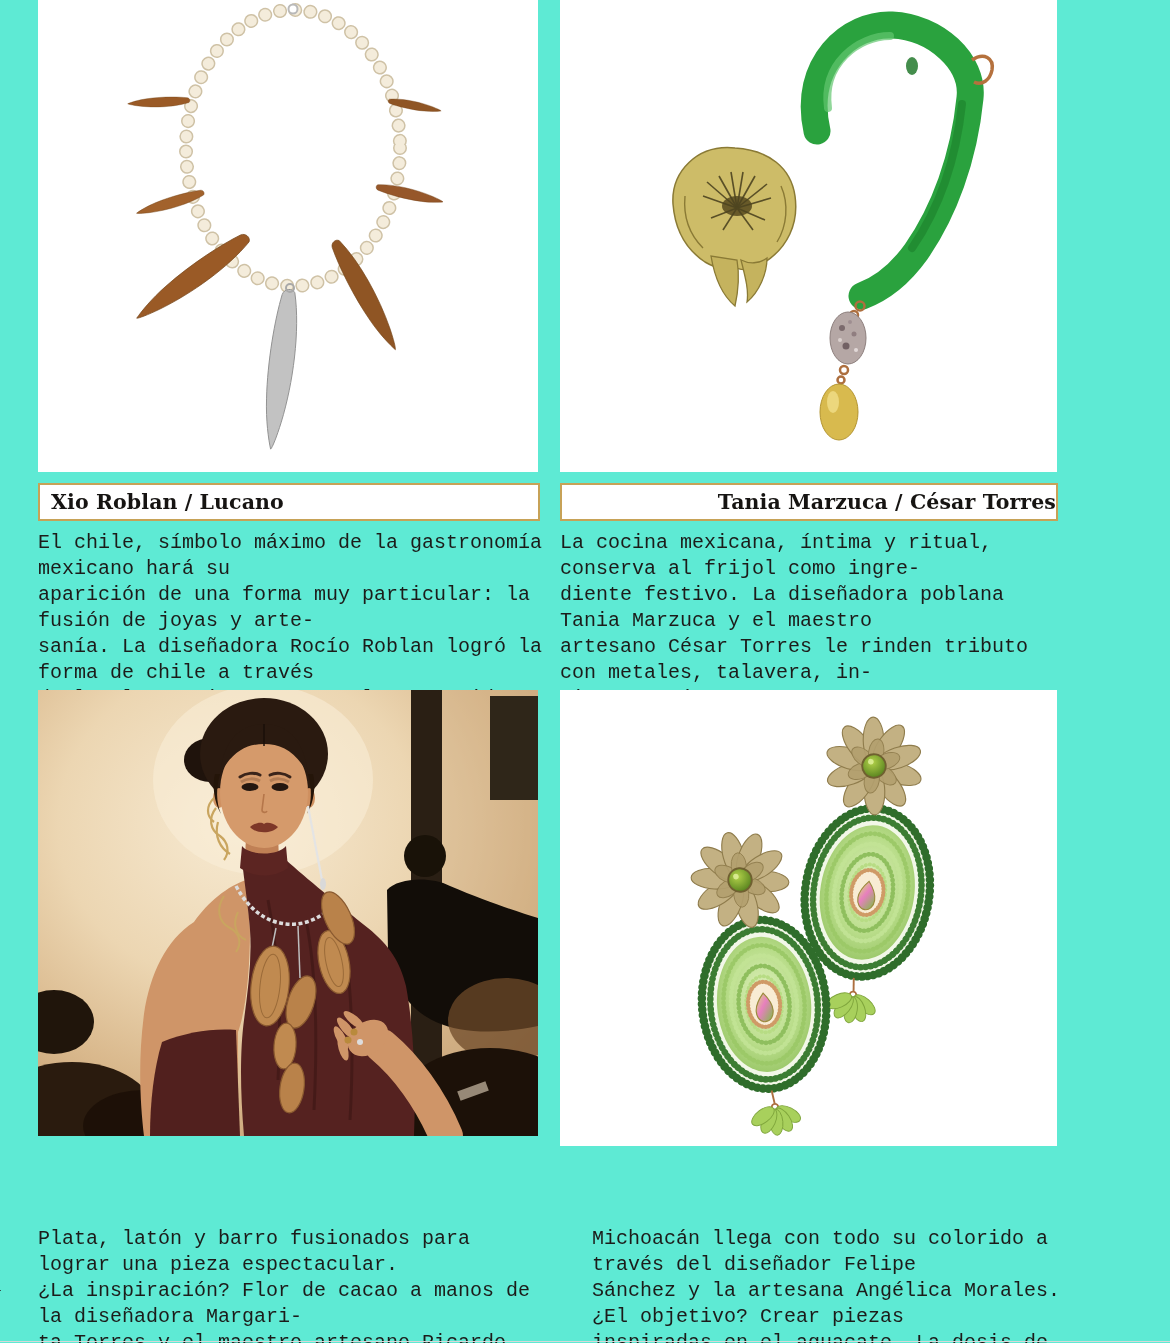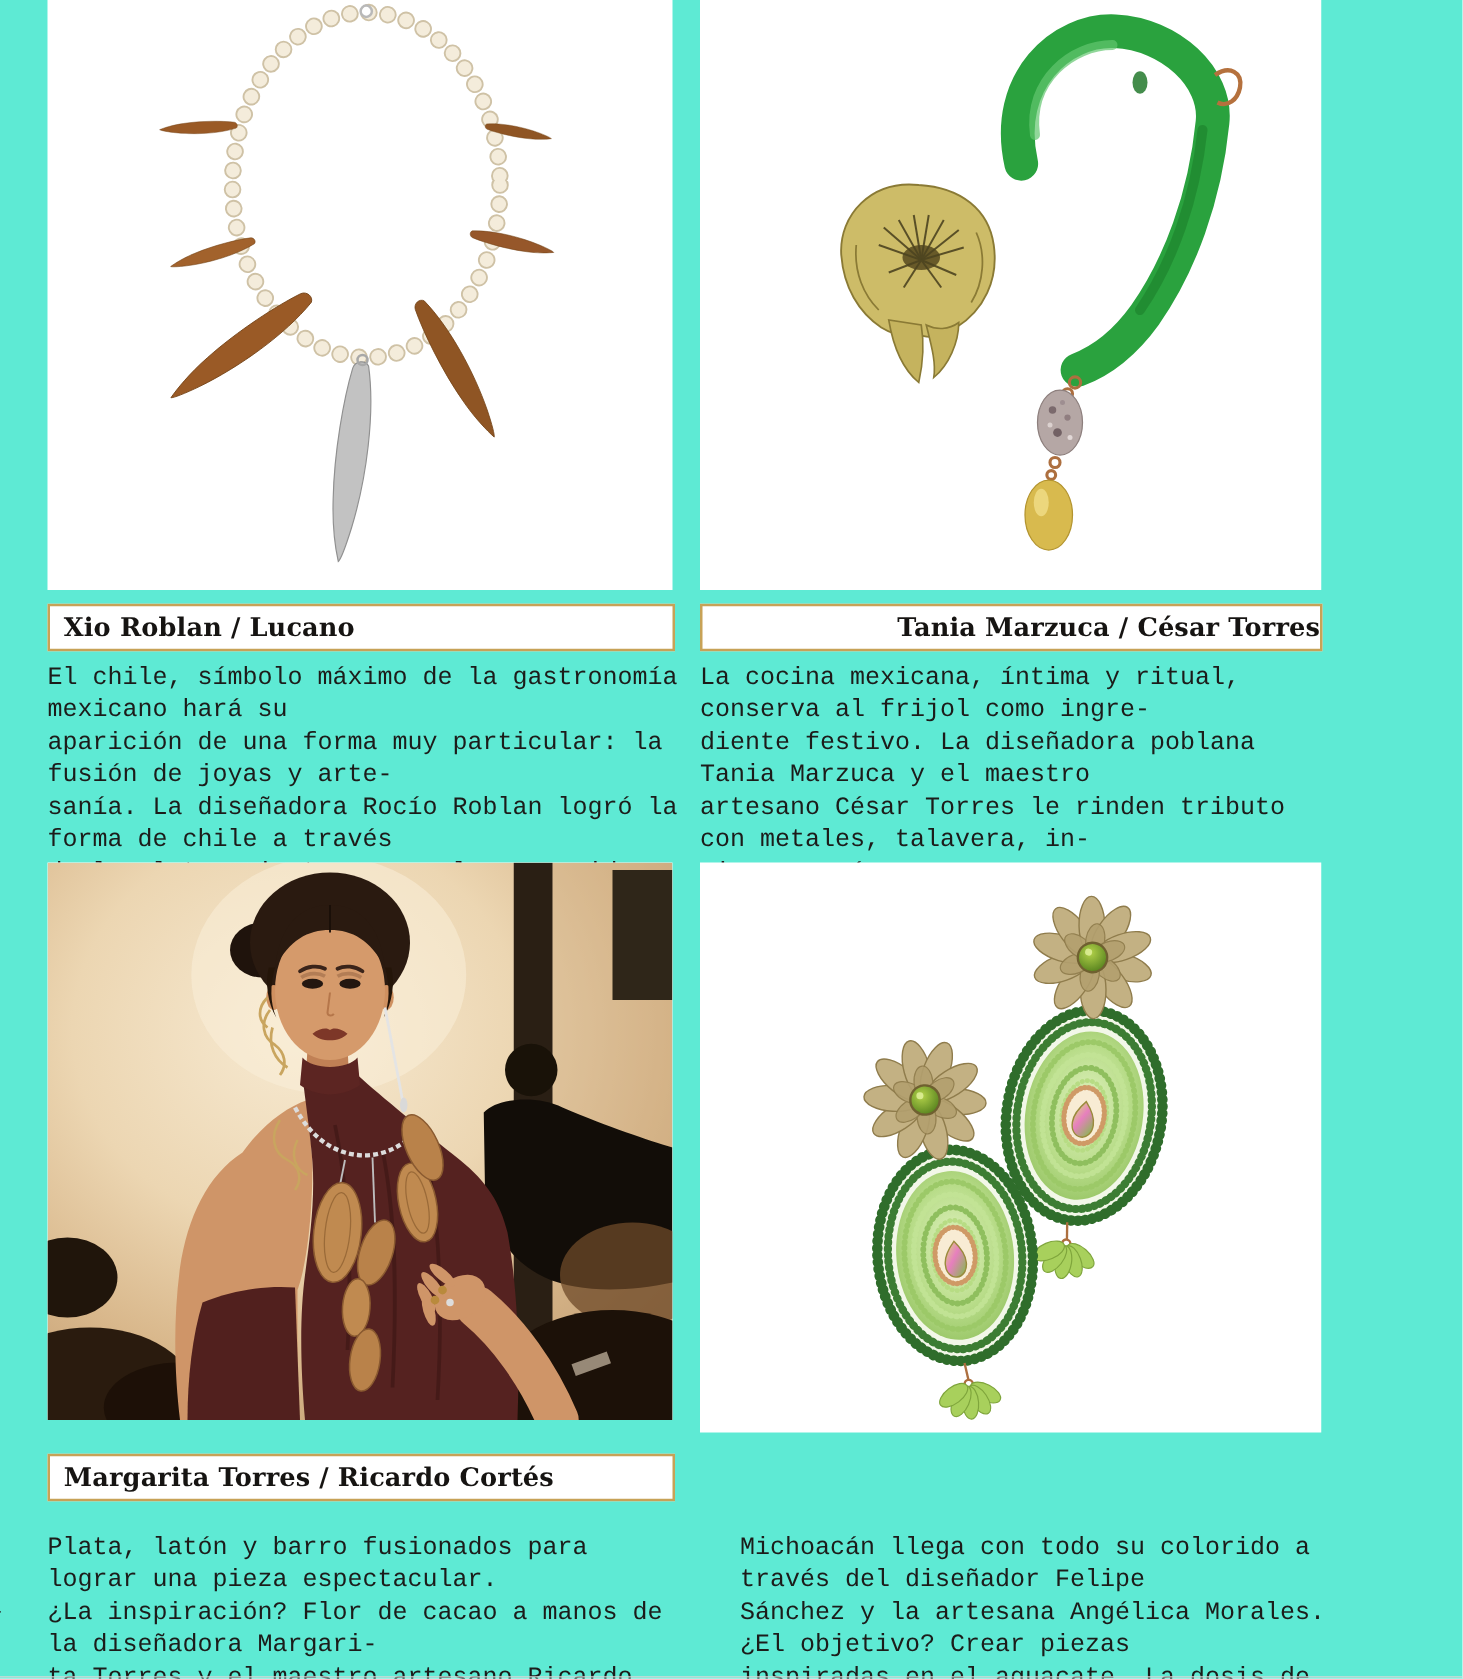--- a/index.html
+++ b/index.html
@@ -304,21 +304,20 @@
       </defs>
       <g transform="translate(314,76) rotate(9) scale(0.94)">
           <use href="#earr"></use>
         </g>
       <g transform="translate(180,190) rotate(-5) scale(0.94)">
           <use href="#earr"></use>
         </g>
     </svg>
   </div>
 
-  <div class="title-box" id="title-3">Margarita Torres / Ricardo Cortés</div>
 
   <div class="body-text" id="body-3">Plata, latón y barro fusionados para lograr una pieza espectacular.
 ¿La inspiración? Flor de cacao a manos de la diseñadora Margari-
 ta Torres y el maestro artesano Ricardo Cortés. Formas, texturas,
 colores y barro seleccionado de Sayula, Zapotlán El Grande, Ma-
 zamitla y Nayarit.</div>
   <div class="body-text" id="body-4">Michoacán llega con todo su colorido a través del diseñador Felipe
 Sánchez y la artesana Angélica Morales. ¿El objetivo? Crear piezas
 inspiradas en el aguacate. La dosis de creatividad y moda se unen
 al barro natural, bruñido, esgrafiado y patinado.</div>

